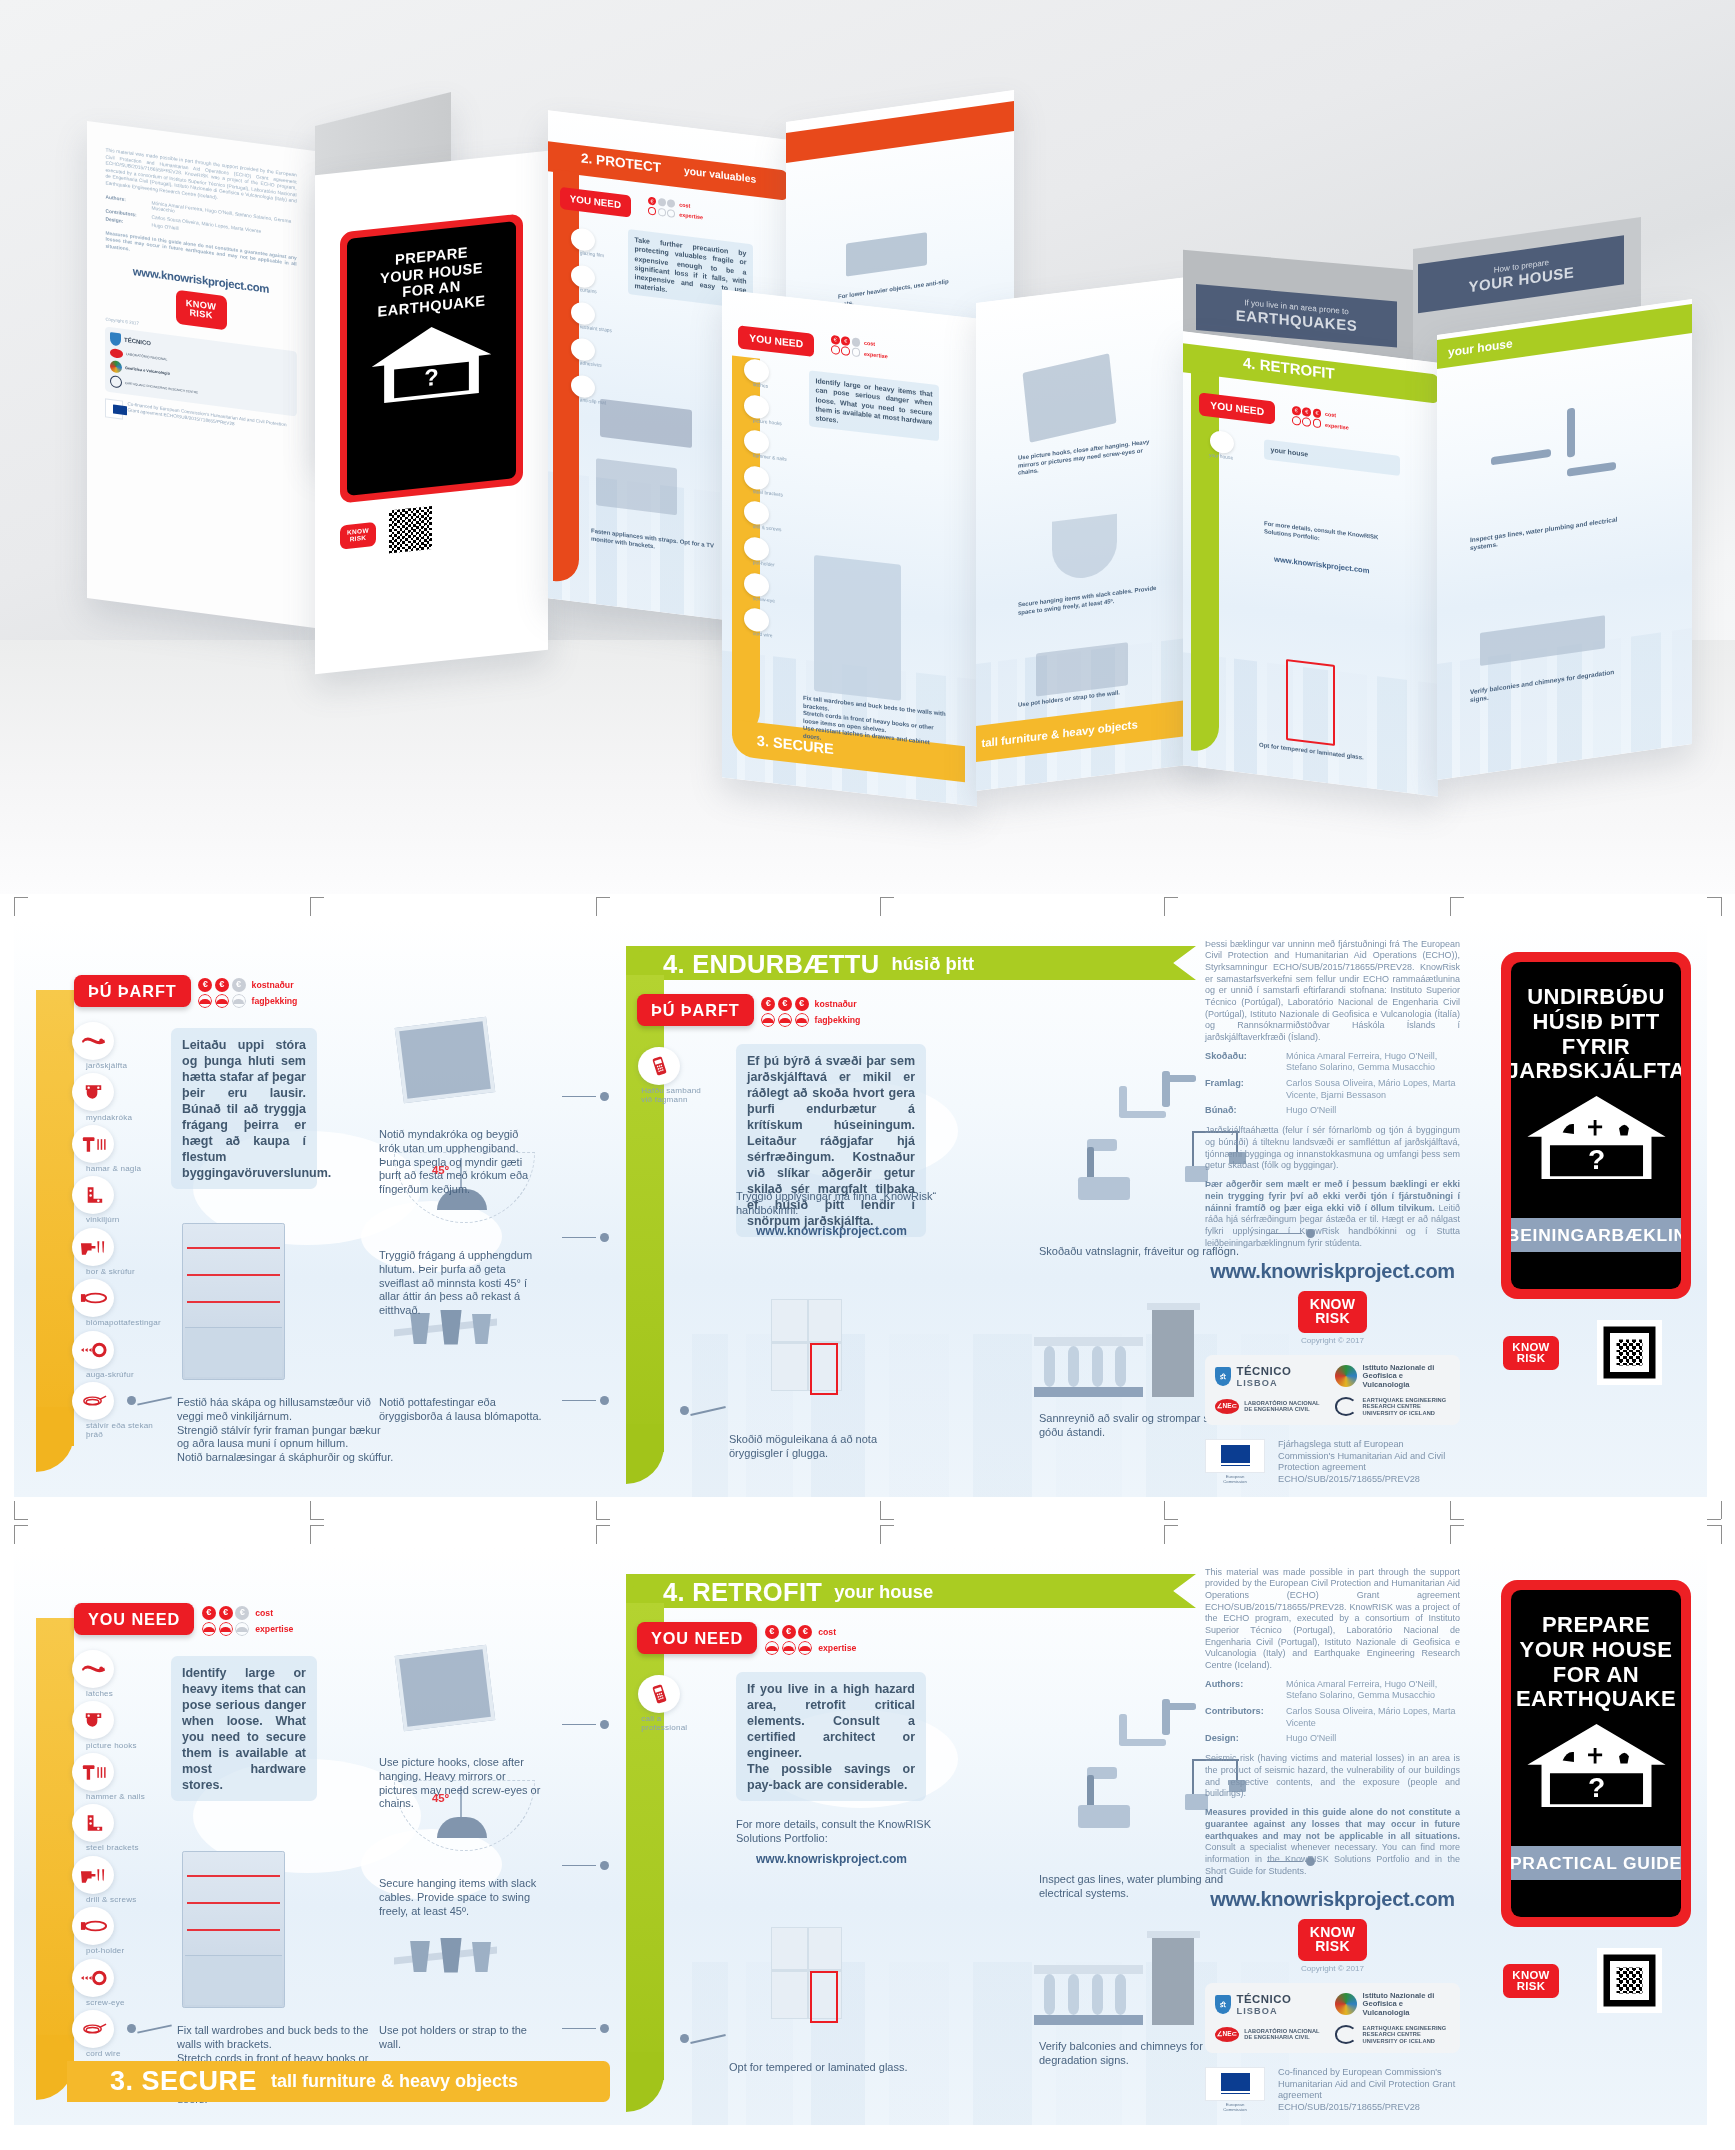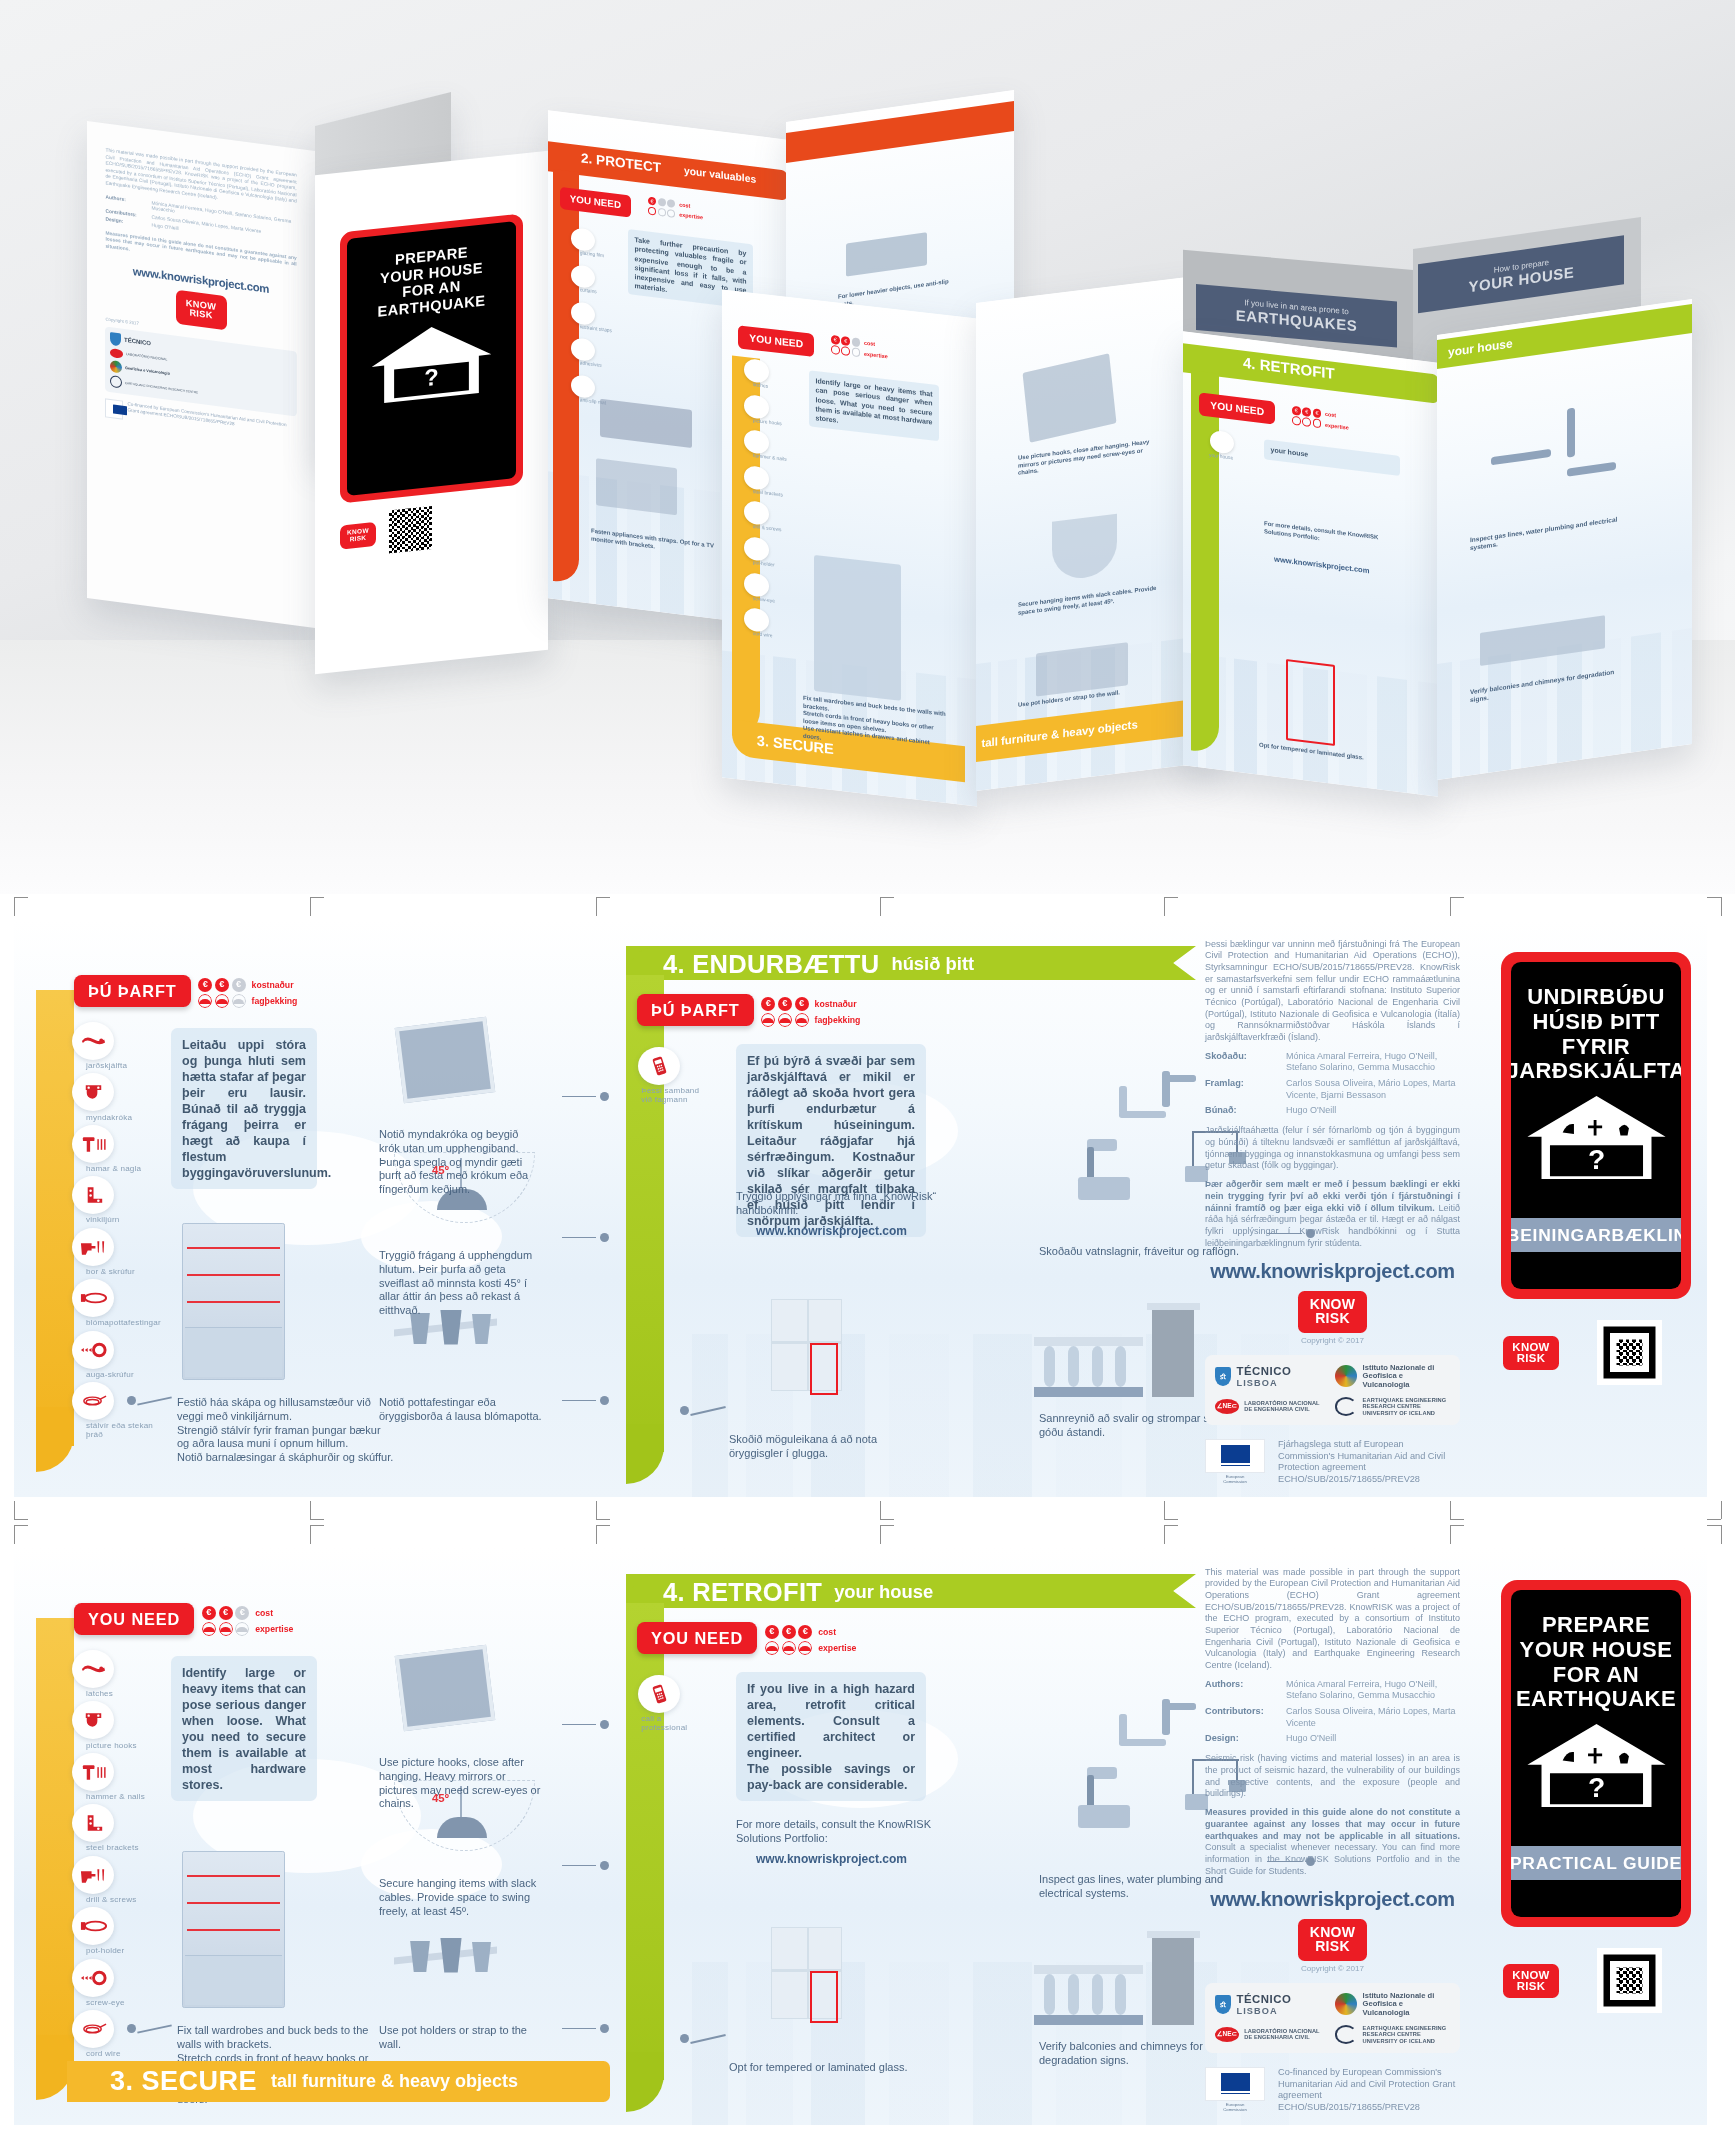--- a/index.html
+++ b/index.html
@@ -752,21 +752,21 @@
                 <circle cx="34" cy="20" r="1.6" fill="#fff"></circle>
                 <circle cx="26" cy="25" r="1.6" fill="#fff"></circle>
                 <circle cx="30" cy="25" r="1.6" fill="#fff"></circle>
                 <circle cx="34" cy="25" r="1.6" fill="#fff"></circle>
                 <circle cx="26" cy="30" r="1.6" fill="#fff"></circle>
                 <circle cx="30" cy="30" r="1.6" fill="#fff"></circle>
                 <circle cx="34" cy="30" r="1.6" fill="#fff"></circle>
               </g>
             </svg>
           </div>
-        <div class="tl" style="margin-left:3.3px; max-width:61px;">Þessi samband við fagmann</div>
+        <div class="tl" style="margin-left:3.3px; max-width:61px;">Hafðu samband við fagmann</div>
       </div>
     </div>
 
     <div class="bubble" style="left:722px; top:125px; width:190px;">Ef þú býrð á svæði þar sem jarðskjálftavá er mikil er ráðlegt að skoða hvort gera þurfi endurbætur á krítískum húseiningum. Leitaður ráðgjafar hjá sérfræðingum. Kostnaður við slíkar aðgerðir getur skilað sér margfalt tilbaka ef húsið þitt lendir í snörpum jarðskjálfta.</div>
     <div class="caption" style="left:722px; top:271px; width:206px;">Tryggið upplýsingar má finna „KnowRisk“ handbókinni:</div>
     <div class="linkline" style="left:742px; top:305px;">www.knowriskproject.com</div>
 
     <div style="position:absolute;left:1053px;top:152px;width:179px;height:141px;z-index:6;">
       <div style="position:absolute;left:95px;top:0;width:7.6px;height:36px;background:#9db0c5;border-radius:2.7px;"></div>
       <div style="position:absolute;left:95px;top:4.3px;width:34px;height:7px;background:#9db0c5;border-radius:2.7px;"></div>

